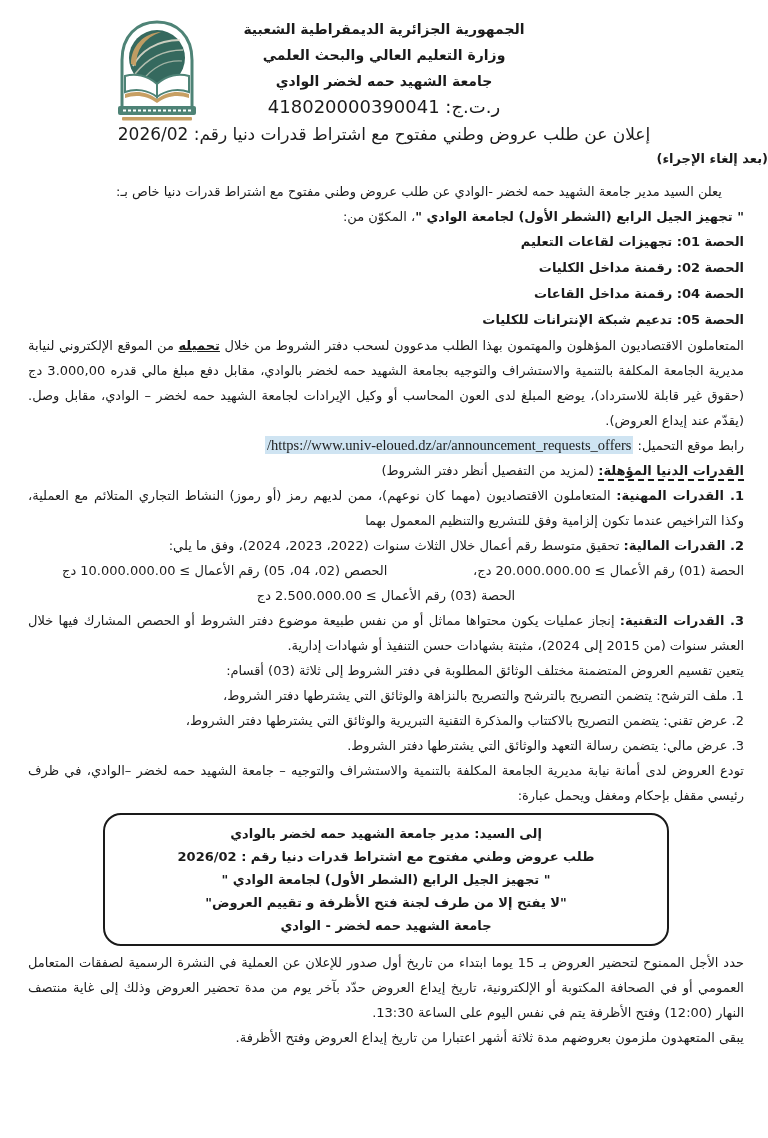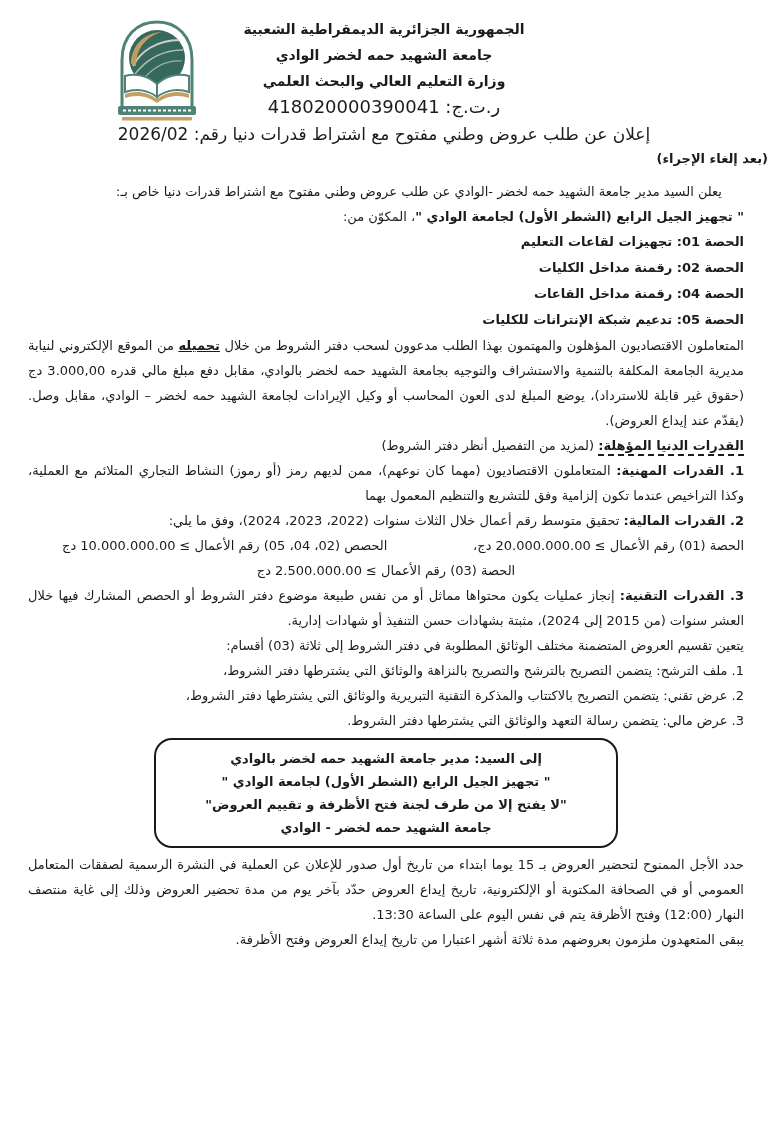--- a/index.html
+++ b/index.html
@@ -54,21 +54,21 @@
     border-bottom:2px dashed var(--ink);
     padding-bottom:1px;
   }
   .fin-row{
     display:flex;justify-content:space-between;
     padding-left:34px;line-height:25px;
   }
   .fin-row2{line-height:25px;text-align:center;}
   
   .envelope{
-    width:464px;margin:5px auto 4px;
+    width:566px;margin:5px auto 4px;
     border:2px solid #1a1a1a;border-radius:18px;
     padding:7px 12px;
     text-align:center;
   }
   .envelope div{font-weight:bold;font-size:13px;line-height:23px;}
   
   .footer{
     position:absolute;top:1142px;left:0;width:100%;
     text-align:center;
     font-family:"Liberation Sans", sans-serif;
@@ -98,40 +98,44 @@
       <path d="M27 80 C38 76 50 78 59 85 C68 78 80 76 91 80 L91 84 C80 80 68 82 59 89 C50 82 38 80 27 84 Z" style="fill:var(--logo_gold)"></path>
 
       <rect x="20" y="92" width="78" height="9" rx="2" style="fill:var(--logo_teal)"></rect>
       <line x1="25" y1="96.5" x2="93" y2="96.5" stroke="#ffffff" stroke-width="2" stroke-dasharray="3 2"></line>
       <rect x="24" y="103" width="70" height="3.5" rx="1" style="fill:var(--logo_gold)"></rect>
     </svg>
   </div>
 
   <div class="header">
     <div class="h-line">الجمهورية الجزائرية الديمقراطية الشعبية</div>
+    <div class="h-line">وزارة التعليم العالي والبحث العلمي</div>
     <div class="h-line">جامعة الشهيد حمه لخضر الوادي</div>
-    <div class="h-line">وزارة التعليم العالي والبحث العلمي</div>
     <div class="h-registry">ر.ت.ج: 418020000390041</div>
   </div>
 
   <h1 class="title">إعلان عن طلب عروض وطني مفتوح مع اشتراط قدرات دنيا رقم: 2026/02</h1>
   <div class="subtitle">(بعد إلغاء الإجراء)</div>
 
   <div class="content">
 
     <p class="indent">يعلن السيد مدير جامعة الشهيد حمه لخضر -الوادي عن طلب عروض وطني مفتوح مع اشتراط قدرات دنيا خاص بـ:</p>
     <p><span class="b">" تجهيز الجيل الرابع (الشطر الأول) لجامعة الوادي "</span><span>، المكوّن من:</span></p>
 
     <div class="lot">الحصة 01: تجهيزات لقاعات التعليم</div>
     <div class="lot">الحصة 02: رقمنة مداخل الكليات</div>
     <div class="lot">الحصة 04: رقمنة مداخل القاعات</div>
     <div class="lot">الحصة 05: تدعيم شبكة الإنترانات للكليات</div>
 
     <p class="just"><span>المتعاملون الاقتصاديون المؤهلون والمهتمون بهذا الطلب مدعوون لسحب دفتر الشروط من خلال </span><span class="emph">تحميله</span><span> من الموقع الإلكتروني لنيابة مديرية الجامعة المكلفة بالتنمية والاستشراف والتوجيه بجامعة الشهيد حمه لخضر بالوادي، مقابل دفع مبلغ مالي قدره 3.000,00 دج (حقوق غير قابلة للاسترداد)، يوضع المبلغ لدى العون المحاسب أو وكيل الإيرادات لجامعة الشهيد حمه لخضر – الوادي، مقابل وصل. (يقدّم عند إيداع العروض).</span></p>
 
+    <p class="download">
+      <span>رابط موقع التحميل:</span>
+      <span class="url">https://www.univ-eloued.dz/ar/announcement_requests_offers/</span>
+    </p>
 
     <p><span class="cap-title">القدرات الدنيا المؤهلة:</span><span> (لمزيد من التفصيل أنظر دفتر الشروط)</span></p>
 
     <p class="just"><span class="b">1. القدرات المهنية:</span>
       <span>المتعاملون الاقتصاديون (مهما كان نوعهم)، ممن لديهم رمز (أو رموز) النشاط التجاري المتلائم مع العملية، وكذا التراخيص عندما تكون إلزامية وفق للتشريع والتنظيم المعمول بهما</span></p>
 
     <p><span class="b">2. القدرات المالية:</span>
       <span>تحقيق متوسط رقم أعمال خلال الثلاث سنوات (2022، 2023، 2024)، وفق ما يلي:</span></p>
 
     <div class="fin-row">
@@ -141,23 +145,25 @@
     <div class="fin-row2">الحصة (03) رقم الأعمال ≥ 2.500.000.00 دج</div>
 
     <p class="just"><span class="b">3. القدرات التقنية:</span>
       <span>إنجاز عمليات يكون محتواها مماثل أو من نفس طبيعة موضوع دفتر الشروط أو الحصص المشارك فيها خلال العشر سنوات (من 2015 إلى 2024)، مثبتة بشهادات حسن التنفيذ أو شهادات إدارية.</span></p>
 
     <p>يتعين تقسيم العروض المتضمنة مختلف الوثائق المطلوبة في دفتر الشروط إلى ثلاثة (03) أقسام:</p>
     <p>1. ملف الترشح: يتضمن التصريح بالترشح والتصريح بالنزاهة والوثائق التي يشترطها دفتر الشروط،</p>
     <p>2. عرض تقني: يتضمن التصريح بالاكتتاب والمذكرة التقنية التبريرية والوثائق التي يشترطها دفتر الشروط،</p>
     <p>3. عرض مالي: يتضمن رسالة التعهد والوثائق التي يشترطها دفتر الشروط.</p>
 
+    <p class="just">تودع العروض لدى أمانة نيابة مديرية الجامعة المكلفة بالتنمية والاستشراف والتوجيه – جامعة الشهيد حمه لخضر –الوادي، في ظرف رئيسي مقفل  بإحكام ومغفل ويحمل عبارة:</p>
 
     <div class="envelope">
       <div>إلى السيد: مدير جامعة الشهيد حمه لخضر بالوادي</div>
+      <div>طلب عروض وطني مفتوح مع اشتراط قدرات دنيا رقم : 2026/02</div>
       <div>" تجهيز الجيل الرابع (الشطر الأول) لجامعة الوادي "</div>
       <div>"لا يفتح إلا من طرف لجنة فتح الأظرفة و تقييم العروض"</div>
       <div>جامعة الشهيد حمه لخضر - الوادي</div>
     </div>
 
     <p class="just">حدد الأجل الممنوح لتحضير العروض بـ 15 يوما ابتداء من تاريخ أول صدور للإعلان عن العملية في النشرة الرسمية لصفقات المتعامل العمومي أو في الصحافة المكتوبة أو الإلكترونية، تاريخ إيداع العروض حدّد بآخر يوم من مدة تحضير العروض وذلك إلى غاية منتصف النهار (12:00) وفتح الأظرفة يتم في نفس اليوم على الساعة 13:30.</p>
     <p>يبقى المتعهدون ملزمون بعروضهم مدة ثلاثة أشهر اعتبارا من تاريخ إيداع العروض وفتح الأظرفة.</p>
 
   </div>
 

